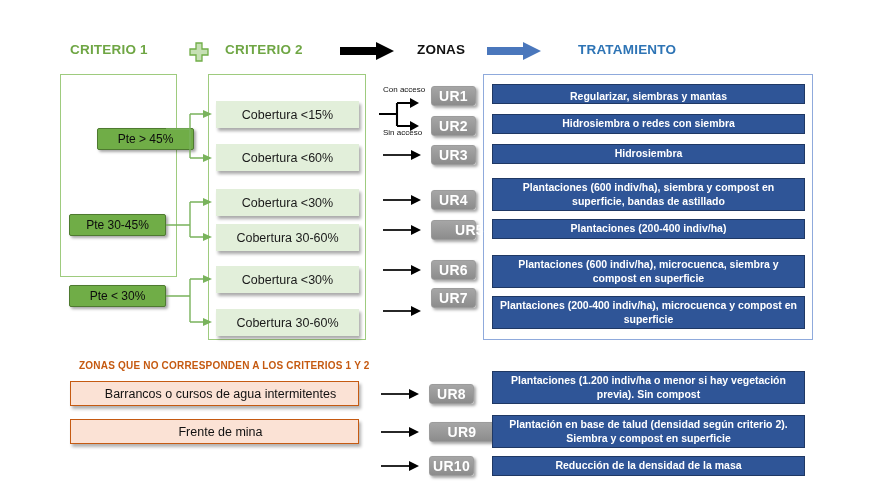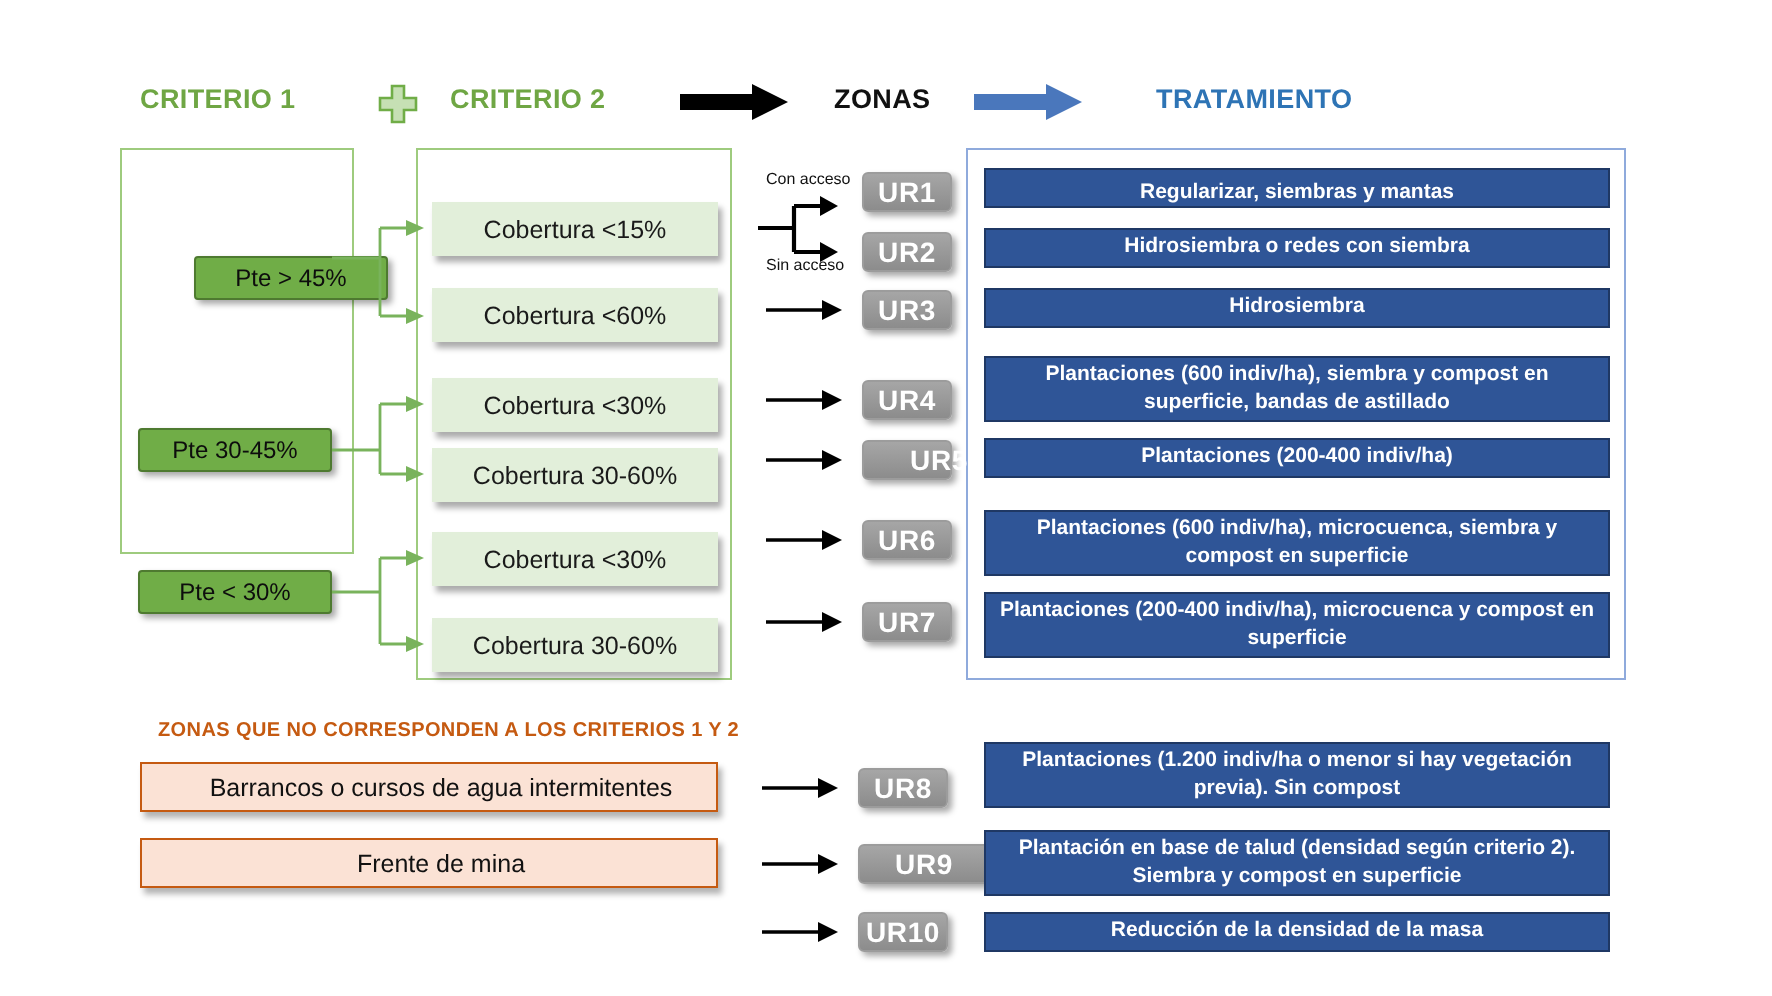--- a/index.html
+++ b/index.html
@@ -211,21 +211,21 @@
   </div>
   <div class="ur" style="left:431px;top:190px;width:45px;height:20px;">
     <span>UR4</span>
   </div>
   <div class="ur" style="left:431px;top:220px;width:45px;height:20px;padding-left:32px;">
     <span>UR5</span>
   </div>
   <div class="ur" style="left:431px;top:260px;width:45px;height:20px;">
     <span>UR6</span>
   </div>
-  <div class="ur" style="left:431px;top:301px;width:45px;height:20px;">
+  <div class="ur" style="left:431px;top:288px;width:45px;height:20px;">
     <span>UR7</span>
   </div>
 
   <div class="tbox" style="left:492px;top:84px;width:313px;height:20px;align-items:flex-end;">
     <span>Regularizar, siembras y mantas</span>
   </div>
   <div class="tbox" style="left:492px;top:114px;width:313px;height:20px;">
     <span>Hidrosiembra o redes con siembra</span>
   </div>
   <div class="tbox" style="left:492px;top:144px;width:313px;height:20px;">

